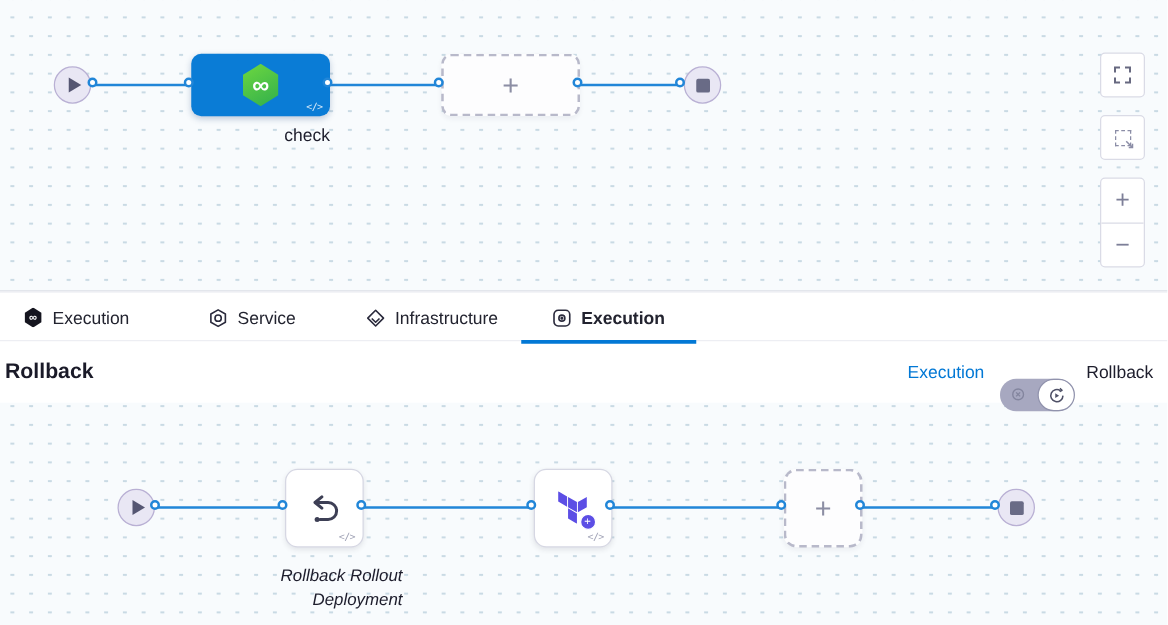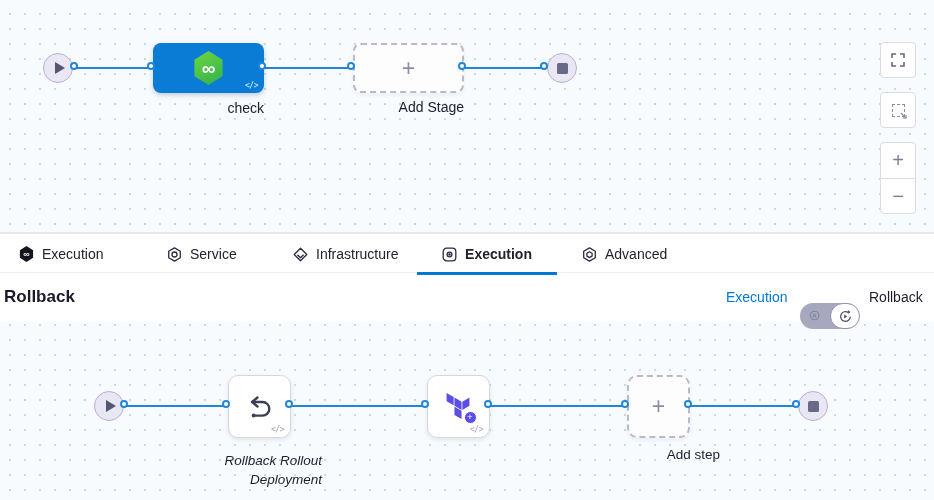--- a/index.html
+++ b/index.html
@@ -110,21 +110,20 @@
 
     <div class="stage-node">
       <div class="hexagon">∞</div>
       <div class="code-chip">&lt;/&gt;</div>
     </div>
     <div class="node-label stage-label" style="left:153px; width:111px; top:99px;">check</div>
 
     <div class="dashed-node" style="left:353px; top:43px; width:111px; height:50px;">
       <span class="plus">+</span>
     </div>
-    <div class="node-label stage-label" style="left:353px; width:111px; top:98px;">Add Stage</div>
 
     <div class="endcap" style="left:547px; top:53px;">
       <div class="stop-sq"></div>
     </div>
 
     <div class="port" style="left:70px;  top:62px;"></div>
     <div class="port" style="left:147px; top:62px;"></div>
     <div class="port" style="left:258px; top:62px;"></div>
     <div class="port" style="left:347px; top:62px;"></div>
     <div class="port" style="left:458px; top:62px;"></div>
@@ -171,27 +170,20 @@
       </svg>
       <span>Infrastructure</span>
     </div>
     <div class="tab active" style="left:417px; width:140px; justify-content:center;">
       <svg width="15" height="15" viewBox="0 0 15 15" fill="none" stroke="#2b2b3d" stroke-width="1.3">
         <rect x="1.2" y="1.2" width="12.6" height="12.6" rx="3.4"></rect>
         <circle cx="7.5" cy="7.5" r="2.4"></circle>
         <circle cx="7.5" cy="7.5" r="0.6" fill="#2b2b3d"></circle>
       </svg>
       <span>Execution</span>
-    </div>
-    <div class="tab" style="left:582px;">
-      <svg width="15" height="15" viewBox="0 0 15 15" fill="none" stroke="#2b2b3d" stroke-width="1.3" stroke-linejoin="round">
-        <path d="M7.5 .9L13.3 4.2V10.8L7.5 14.1L1.7 10.8V4.2Z"></path>
-        <path d="M7.5 4.7l2.6 1.5v2.9L7.5 10.6 4.9 9.1V6.2Z"></path>
-      </svg>
-      <span>Advanced</span>
     </div>
   </div>
 
   <div id="section-head">
     <div class="section-title">Rollback</div>
     <div class="exec-link">Execution</div>
     <div class="toggle">
       <svg class="toggle-left-ic" width="11" height="11" viewBox="0 0 11 11" fill="none" stroke="#83859e" stroke-width="1.1">
         <circle cx="5.5" cy="5.5" r="4.3"></circle>
         <path d="M3.9 3.9l3.2 3.2M7.1 3.9L3.9 7.1"></path>
@@ -233,21 +225,20 @@
           <path d="M1.44 0v7.575l6.56 3.79V3.79zm21.12 4.227l-6.56 3.791v7.574l6.56-3.787zM8.72 4.23v7.575l6.56 3.787V8.018zm0 8.405v7.575L15.28 24v-7.578z"></path>
         </svg>
         <div class="tf-badge">+</div>
       </div>
       <div class="code-chip grey">&lt;/&gt;</div>
     </div>
 
     <div class="dashed-node" style="left:627px; top:53px; width:63px; height:63px; border-radius:10px;">
       <span class="plus">+</span>
     </div>
-    <div class="node-label" style="left:597px; width:123px; top:123px;">Add step</div>
 
     <div class="endcap" style="left:798px; top:69px;">
       <div class="stop-sq"></div>
     </div>
 
     <div class="port" style="left:120px; top:78px;"></div>
     <div class="port" style="left:222px; top:78px;"></div>
     <div class="port" style="left:285px; top:78px;"></div>
     <div class="port" style="left:421px; top:78px;"></div>
     <div class="port" style="left:484px; top:78px;"></div>

